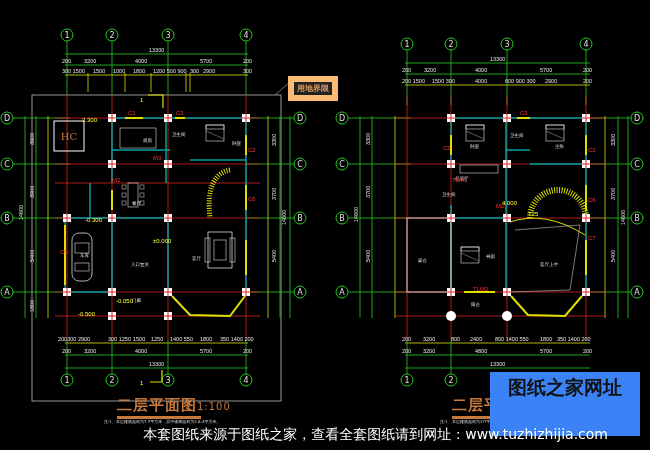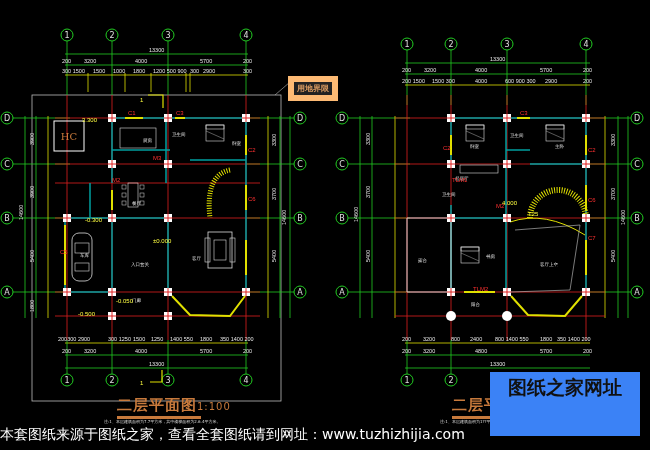--- a/index.html
+++ b/index.html
@@ -8,21 +8,21 @@
   .dim { font-family:"Liberation Sans", sans-serif; font-size:5.5px; fill:#e8e8e8; }
   .dimv { font-family:"Liberation Sans", sans-serif; font-size:5.5px; fill:#e8e8e8; }
   .axis-label { font-family:"DejaVu Sans", sans-serif; font-size:8px; fill:#e0e0e0; text-anchor:middle; dominant-baseline:central; }
   .room { font-family:"DejaVu Sans", sans-serif; font-size:4.5px; fill:#f0f0f0; }
   .tag { font-family:"Liberation Sans", sans-serif; font-size:6px; fill:#ff3030; }
   .elev { font-family:"Liberation Sans", sans-serif; font-size:6px; fill:#ffff40; }
   .title-cn { position:absolute; font-family:"DejaVu Sans", sans-serif; font-weight:bold; color:#c87a3c; font-size:15px; letter-spacing:1px; }
   .title-scale { font-size:10px; font-weight:normal; color:#c87a3c; }
   .title-underline { position:absolute; height:3px; background:#c87a3c; }
   .note { position:absolute; font-family:"DejaVu Sans", sans-serif; font-size:4px; color:#ddd; white-space:nowrap; }
-  .footer { position:absolute; left:0; width:608px; top:426px; text-align:left; font-family:"DejaVu Sans", sans-serif; font-size:14px; color:#fff; }
+  .footer { position:absolute; left:0; width:608px; top:426px; text-align:right; font-family:"DejaVu Sans", sans-serif; font-size:14px; color:#fff; }
   .wm { position:absolute; left:490px; top:372px; width:150px; height:64px; background:#3b82f6; text-align:center; }
   .wm-cn { font-family:"DejaVu Sans", sans-serif; font-weight:bold; font-size:19px; color:#111; line-height:26px; padding-top:2px; }
   .wm-en { font-family:"DejaVu Sans", sans-serif; font-weight:bold; font-size:14px; color:#1a1aa0; line-height:18px; }
   .boundary-tag { position:absolute; left:288px; top:76px; padding:1px 3px; border:6px solid #fdba74; background:#222; color:#d89a60; font-size:8px; font-weight:bold; }
 </style>
 </head>
 <body>
 
 <svg width="650" height="450" viewBox="0 0 650 450">
   <defs>

